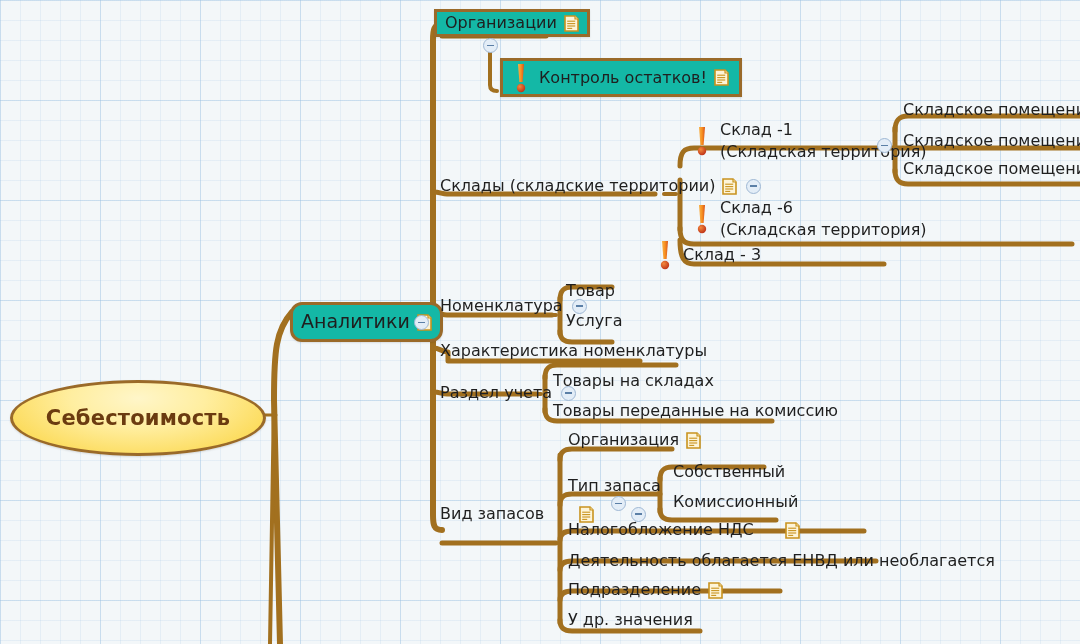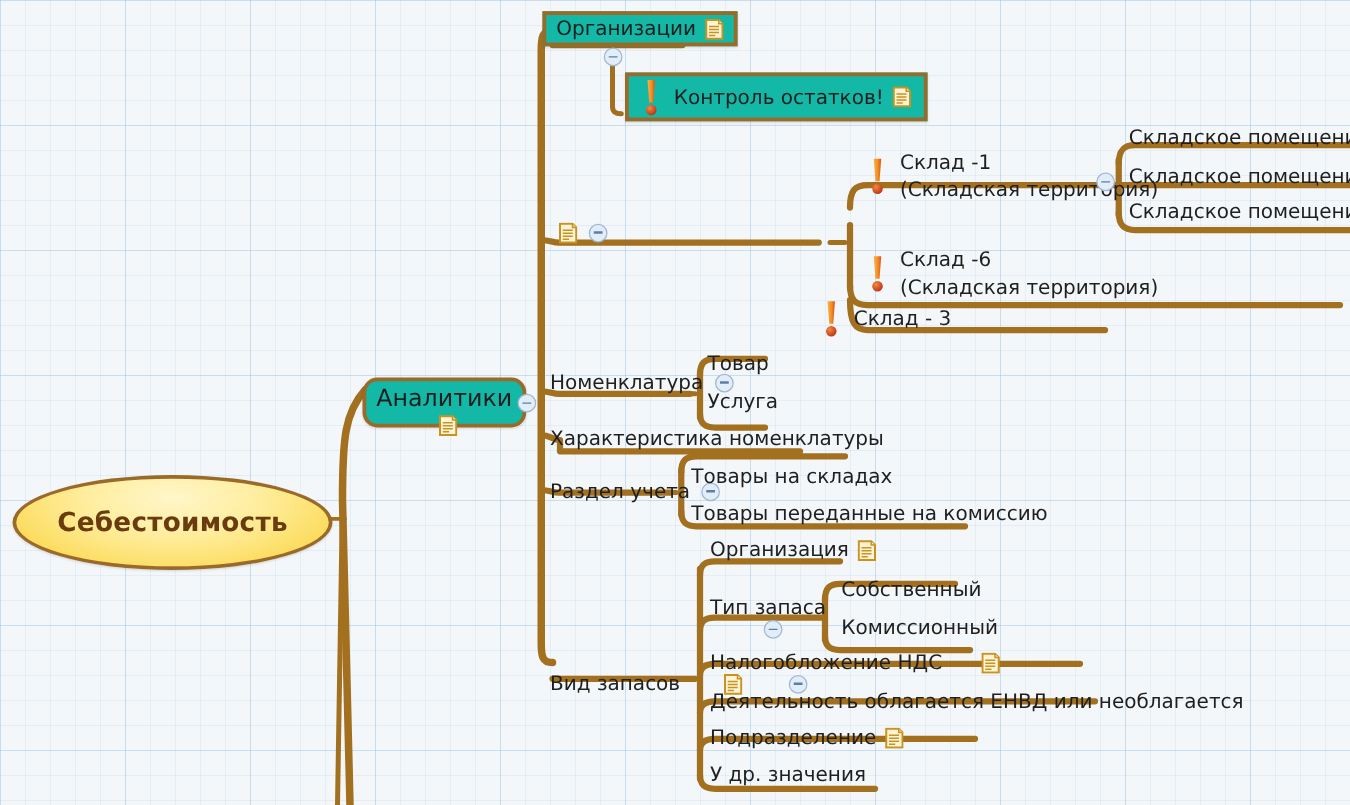--- a/index.html
+++ b/index.html
@@ -37,21 +37,21 @@
   .root .txt{
     font-weight:bold;font-size:21px;color:#6b3b10;letter-spacing:.2px;
   }
 
   
   .boxed{
     border:3px solid #9a6a29;background:#14b8a6;
     box-shadow:0 1px 2px rgba(0,0,0,0.10);
     padding:3px 8px;box-sizing:border-box;
   }
-  .boxed.rounded{border-radius:12px;flex-direction:column;}
+  .boxed.rounded{border-radius:12px;}
 
   .label{font-size:16px;color:#1f1f1f;line-height:1.25;}
   .label.two{white-space:pre-line;line-height:1.35;}
 
   
   .note-icon{display:inline-block;width:15px;height:17px;margin-left:7px;flex:0 0 auto;position:relative;vertical-align:-3px;}
   .note-icon svg{display:block;}
 
   
   .excl-icon{display:inline-block;width:16px;height:30px;margin-right:10px;flex:0 0 auto;}
@@ -202,20 +202,21 @@
             <path d="M3.2 6.2h8"></path>
             <path d="M3.2 8.6h8"></path>
             <path d="M3.2 11h8"></path>
             <path d="M3.2 13.4h5"></path>
           </g>
         </svg>
     </span>
   </div>
 
   <div class="node" style="left:440px;top:175px;height:22px;">
+    <span class="label">Склады (складские территории)</span>
     <span class="note-icon">
       <svg viewBox="0 0 15 17">
           <path d="M1 1h10l3 3v12H1z" fill="#fdf4d8" stroke="#c9931f" stroke-width="1.6"></path>
           <path d="M11 1v3h3" fill="#f6e3ad" stroke="#c9931f" stroke-width="1.2"></path>
           <g stroke="#c9931f" stroke-width="1.1">
             <path d="M3.2 6.2h8"></path>
             <path d="M3.2 8.6h8"></path>
             <path d="M3.2 11h8"></path>
             <path d="M3.2 13.4h5"></path>
           </g>
@@ -319,21 +320,21 @@
     <span class="label">Раздел учета</span>
     <span class="collapse inline"></span>
   </div>
   <div class="node" style="left:553px;top:371px;height:20px;">
     <span class="label">Товары на складах</span>
   </div>
   <div class="node" style="left:553px;top:401px;height:20px;">
     <span class="label">Товары переданные на комиссию</span>
   </div>
 
-  <div class="node" style="left:440px;top:536px;height:22px;gap:28px;">
+  <div class="node" style="left:440px;top:503px;height:22px;gap:28px;">
     <span class="label">Вид запасов</span>
     <span class="note-icon">
       <svg viewBox="0 0 15 17">
           <path d="M1 1h10l3 3v12H1z" fill="#fdf4d8" stroke="#c9931f" stroke-width="1.6"></path>
           <path d="M11 1v3h3" fill="#f6e3ad" stroke="#c9931f" stroke-width="1.2"></path>
           <g stroke="#c9931f" stroke-width="1.1">
             <path d="M3.2 6.2h8"></path>
             <path d="M3.2 8.6h8"></path>
             <path d="M3.2 11h8"></path>
             <path d="M3.2 13.4h5"></path>

